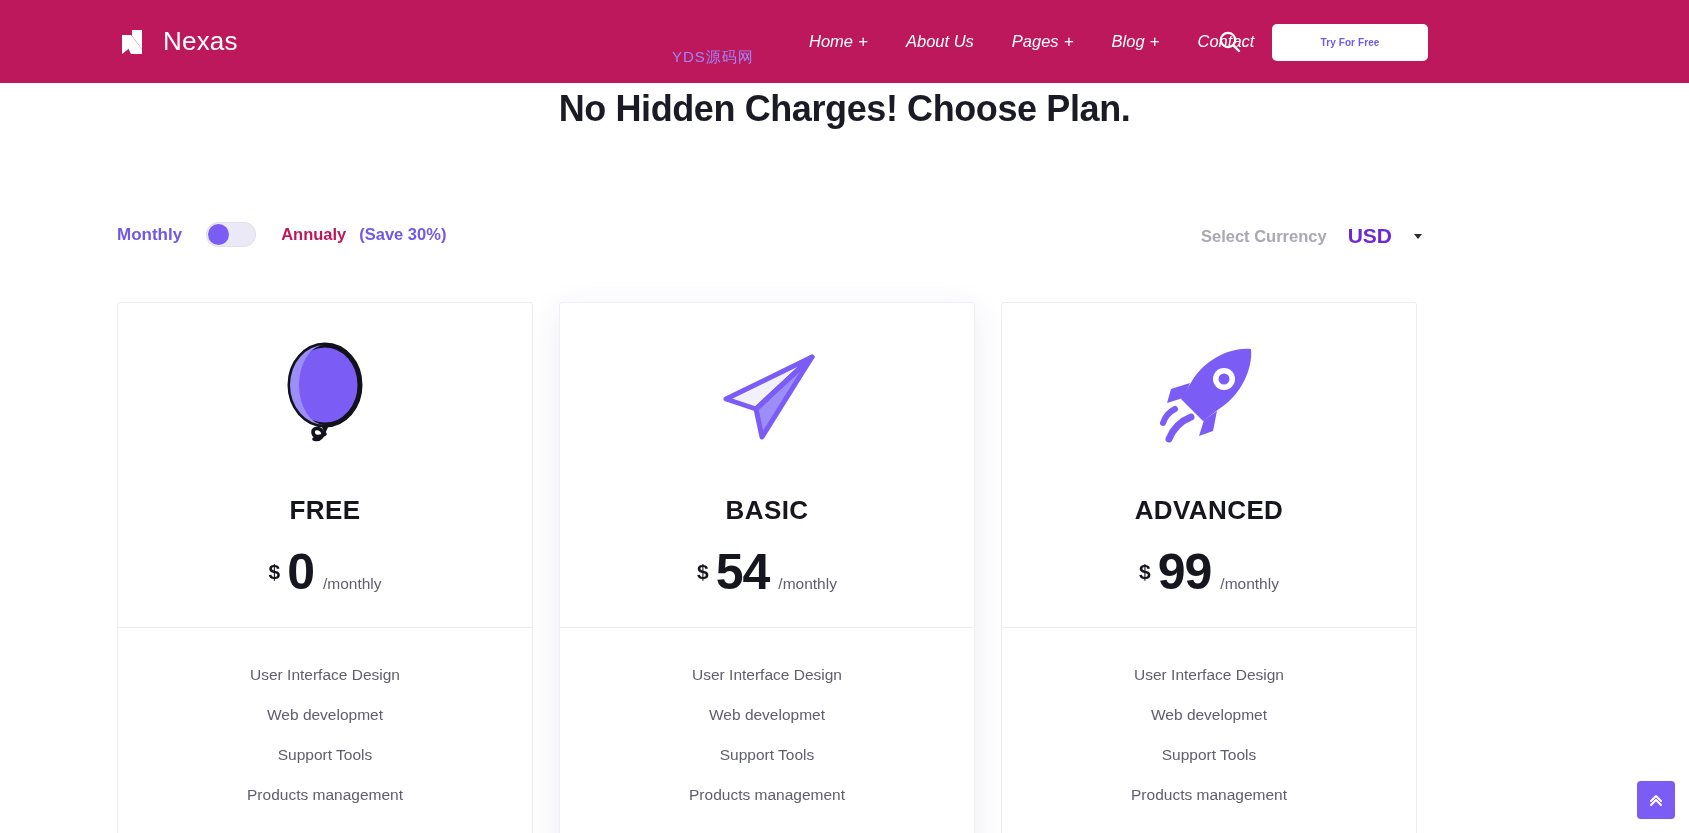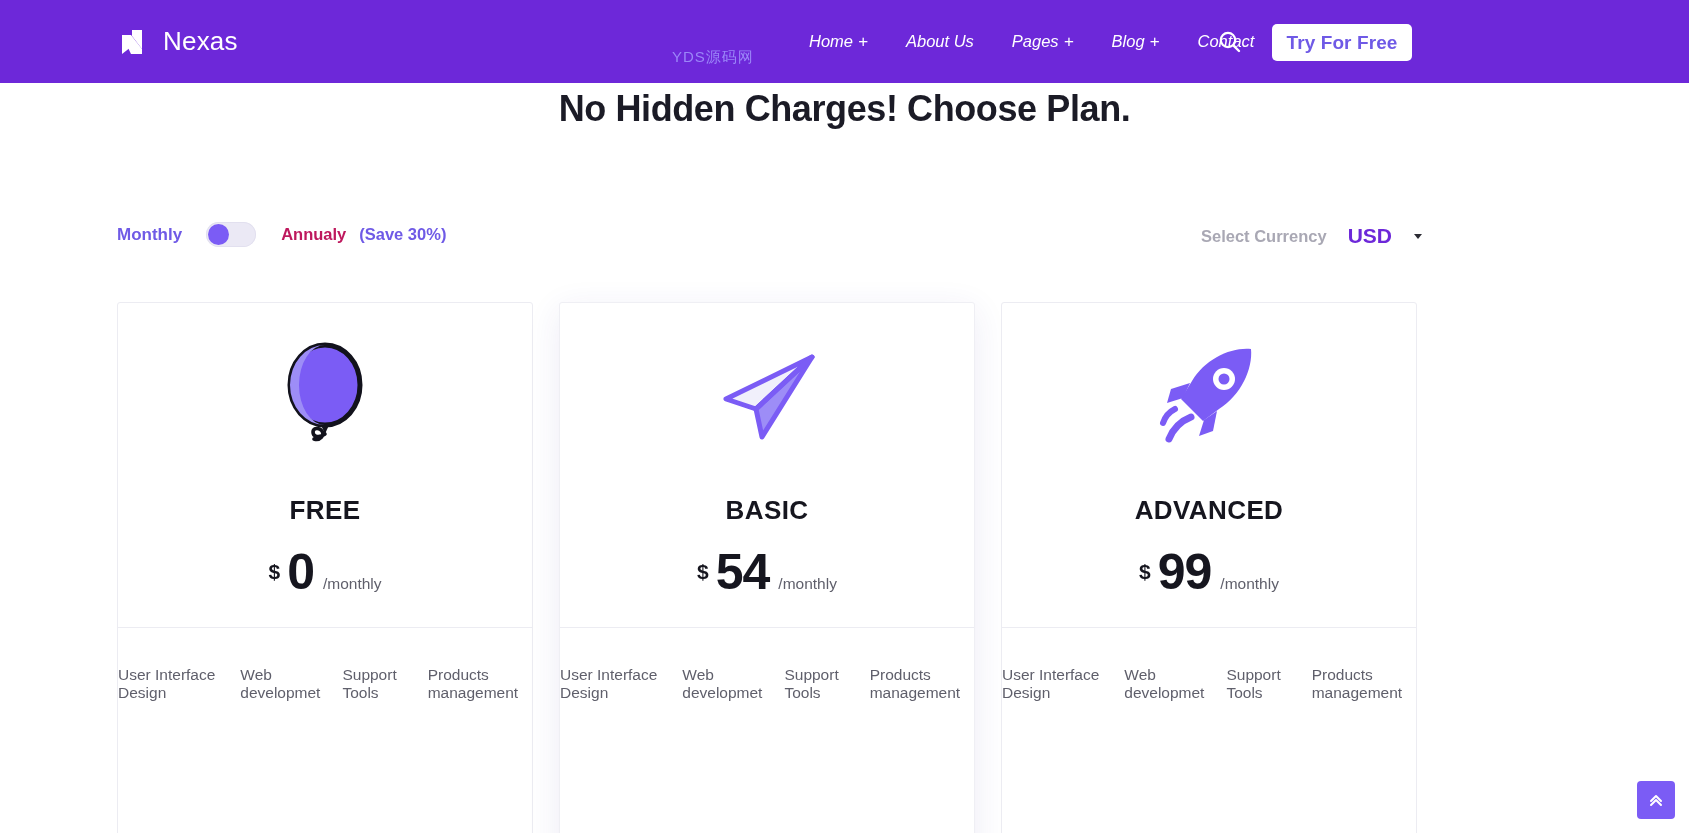--- a/index.html
+++ b/index.html
@@ -8,21 +8,21 @@
     overflow: hidden;
     background: #ffffff;
     font-family: "Liberation Sans", sans-serif;
   }
   body { position: relative; }
 
   
   .navbar {
     position: absolute; top: 0; left: 0;
     width: 1689px; height: 83px;
-    background: #6d28d9;
+    background: #be185d;
     display: flex; align-items: center;
   }
   .brand {
     position: absolute; left: 118px; top: 0; height: 83px;
     display: flex; align-items: center; gap: 11px;
   }
   .brand-mark { width: 34px; height: 34px; position: relative; display: block; }
   .brand-name {
     color: #ffffff; font-size: 26px; font-weight: 400; letter-spacing: .2px;
   }
@@ -39,23 +39,23 @@
   .nav-plus { font-size: 17px; font-weight: 400; line-height: 1; }
 
   .search-btn {
     position: absolute; left: 1217px; top: 29px;
     width: 26px; height: 26px; cursor: pointer;
   }
   .search-btn svg { display: block; }
 
   .try-btn {
     position: absolute; left: 1272px; top: 24px;
-    width: 140px; height: 37px;
+    width: 156px; height: 37px;
     background: #ffffff; border-radius: 5px;
-    color: #6f5ae6; font-size: 19px; font-weight: 700;
+    color: #6f5ae6; font-size: 10px; font-weight: 700;
     display: flex; align-items: center; justify-content: center;
     cursor: pointer; letter-spacing: .1px;
   }
 
   
   .page-title {
     position: absolute; top: 88px; left: 0; width: 1689px;
     text-align: center;
     font-size: 36px; font-weight: 700; color: #1b1b26;
     letter-spacing: -.4px;
@@ -140,21 +140,21 @@
   }
   .card-price {
     margin-top: 21px; display: flex; align-items: baseline; justify-content: center;
   }
   .price-cur { font-size: 21px; font-weight: 700; color: #16161f; margin-right: 7px; position: relative; top: -10px; }
   .price-amt { font-size: 50px; font-weight: 700; color: #16161f; line-height: 1; letter-spacing: -1px; }
   .price-per { font-size: 15.5px; color: #5f5f6b; margin-left: 9px; font-weight: 400; }
 
   .card-features {
     padding: 38px 0 0 0;
-    display: flex; align-items: center; gap: 22px;
+    display: flex; flex-direction: column; align-items: center; gap: 22px;
   }
   .feature {
     font-size: 15.5px; color: #5f5f6b; font-weight: 400;
   }
 
   
   .scroll-top {
     position: absolute; right: 14px; bottom: 14px;
     width: 38px; height: 38px; border-radius: 4px;
     background: #7b5cf5; color: #fff;

